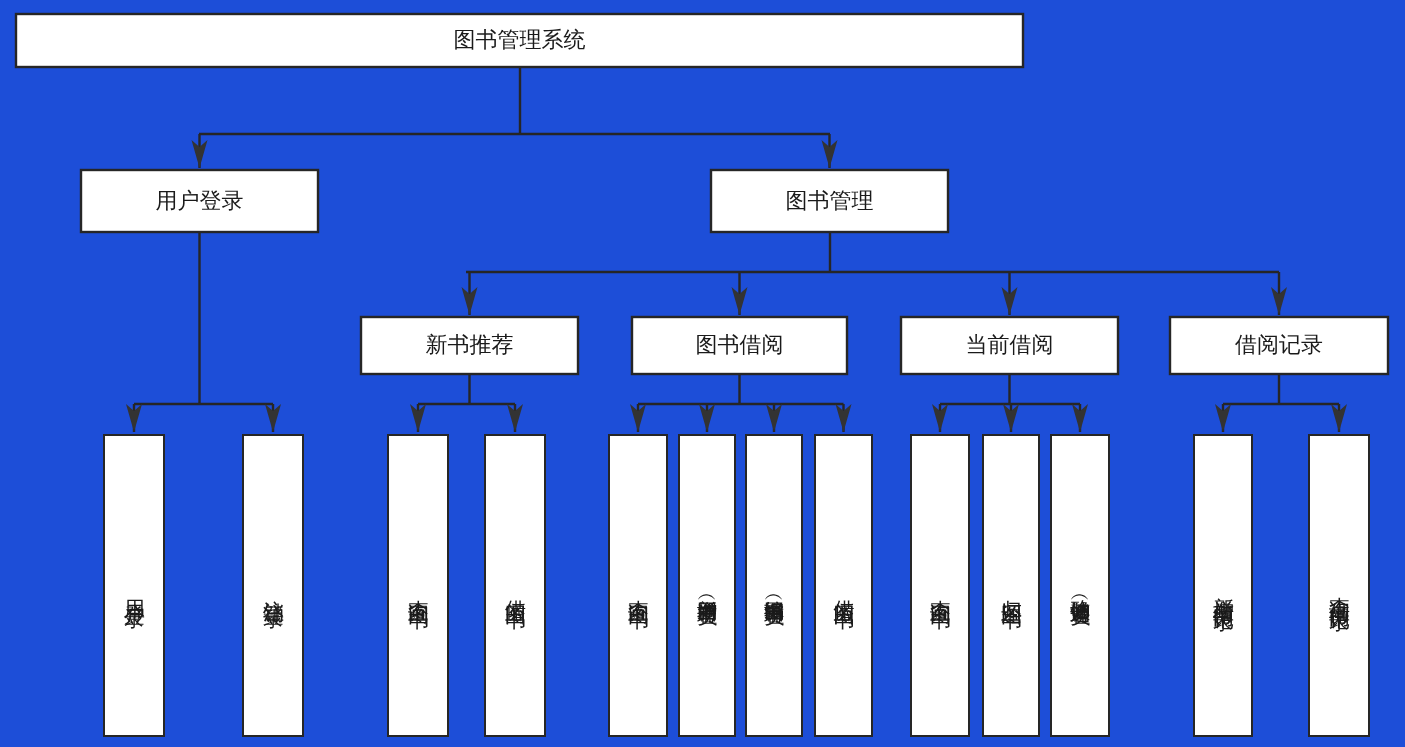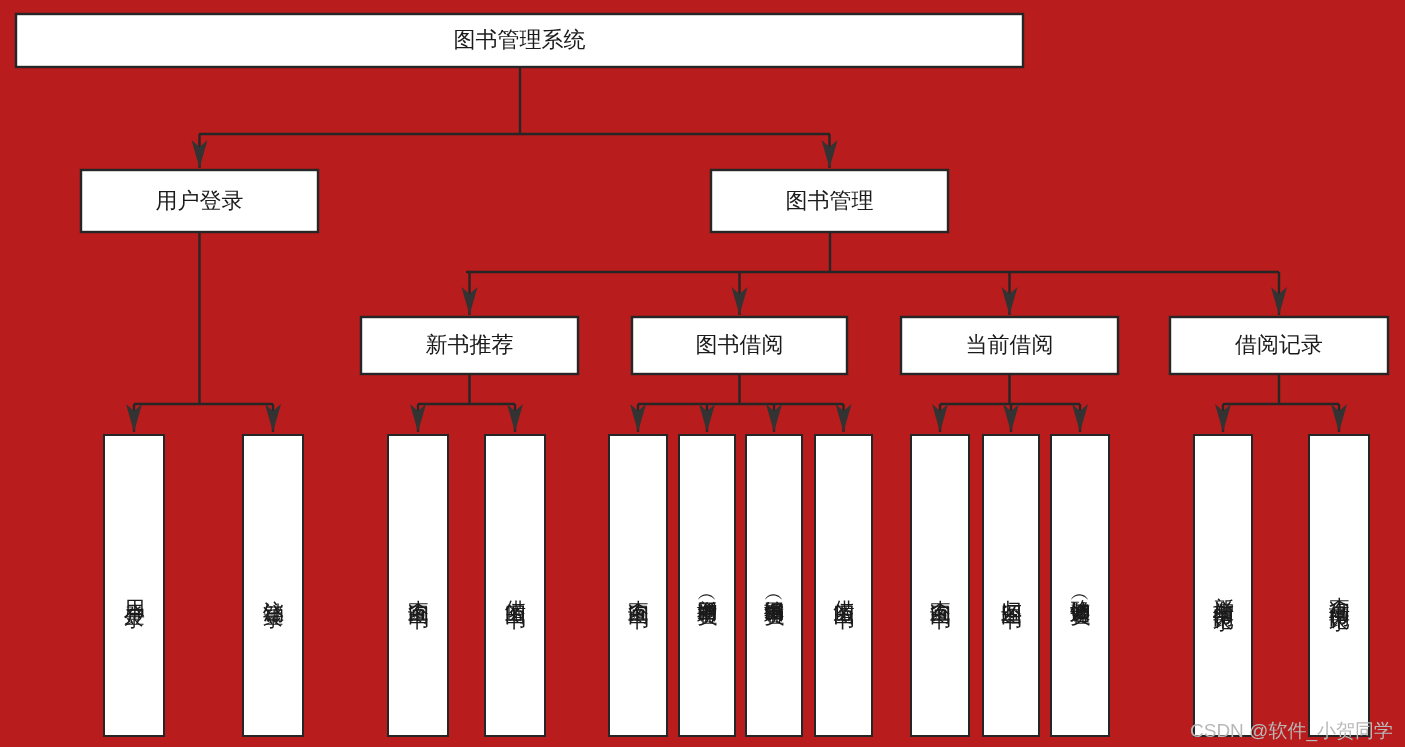--- a/index.html
+++ b/index.html
@@ -7,21 +7,21 @@
     padding: 0;
     background: #ffffff;
   }
   body {
     font-family: "Liberation Sans", "DejaVu Sans", sans-serif;
   }
   #stage {
     position: relative;
     width: 1405px;
     height: 747px;
-    background: #b91c1c;
+    background: #1d4ed8;
     overflow: hidden;
   }
   #diagram-svg {
     position: absolute;
     left: 0;
     top: 0;
     width: 1405px;
     height: 747px;
   }
   .node-rect {
@@ -206,15 +206,14 @@
         <span class="vnode-label tight">确认归还（管理员）</span>
       </div>
       <div class="vnode" style="left: 1193px; top: 434px; width: 60px; height: 303px;">
         <span class="vnode-label">新增借阅记录</span>
       </div>
       <div class="vnode" style="left: 1308px; top: 434px; width: 62px; height: 303px;">
         <span class="vnode-label">查询借阅记录</span>
       </div>
     </div>
 
-  <div class="watermark" style="left: 1190px; top: 718px;">CSDN @软件_小贺同学</div>
 
 </div>
 
 </body></html>

